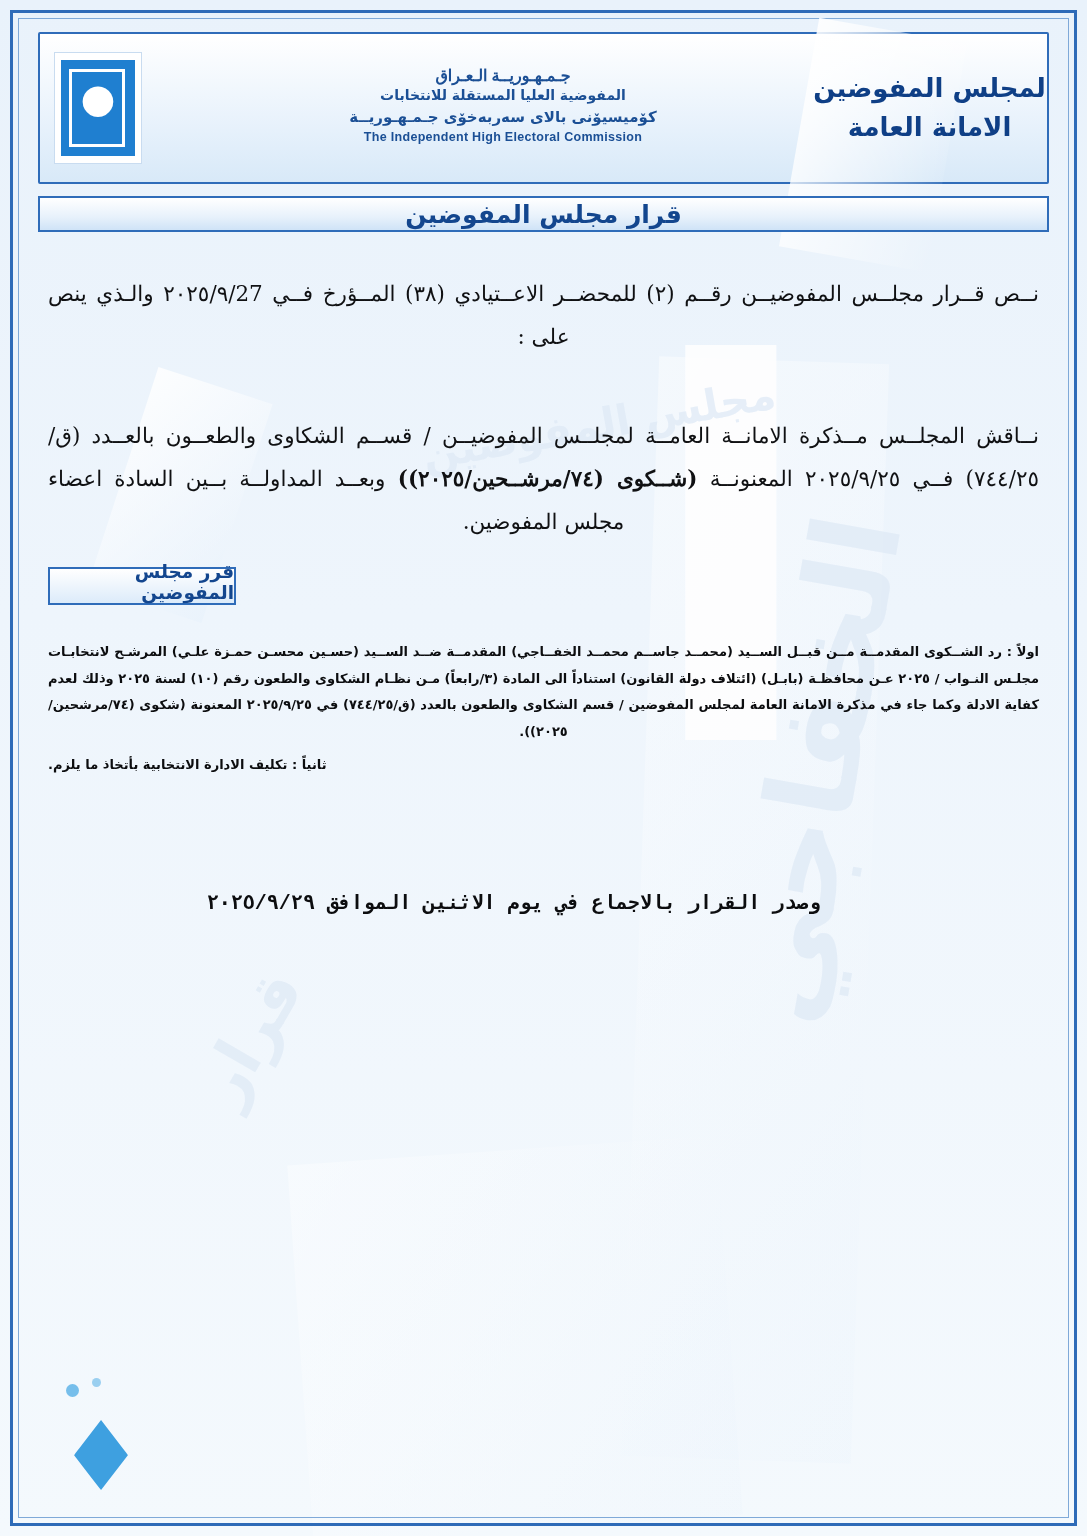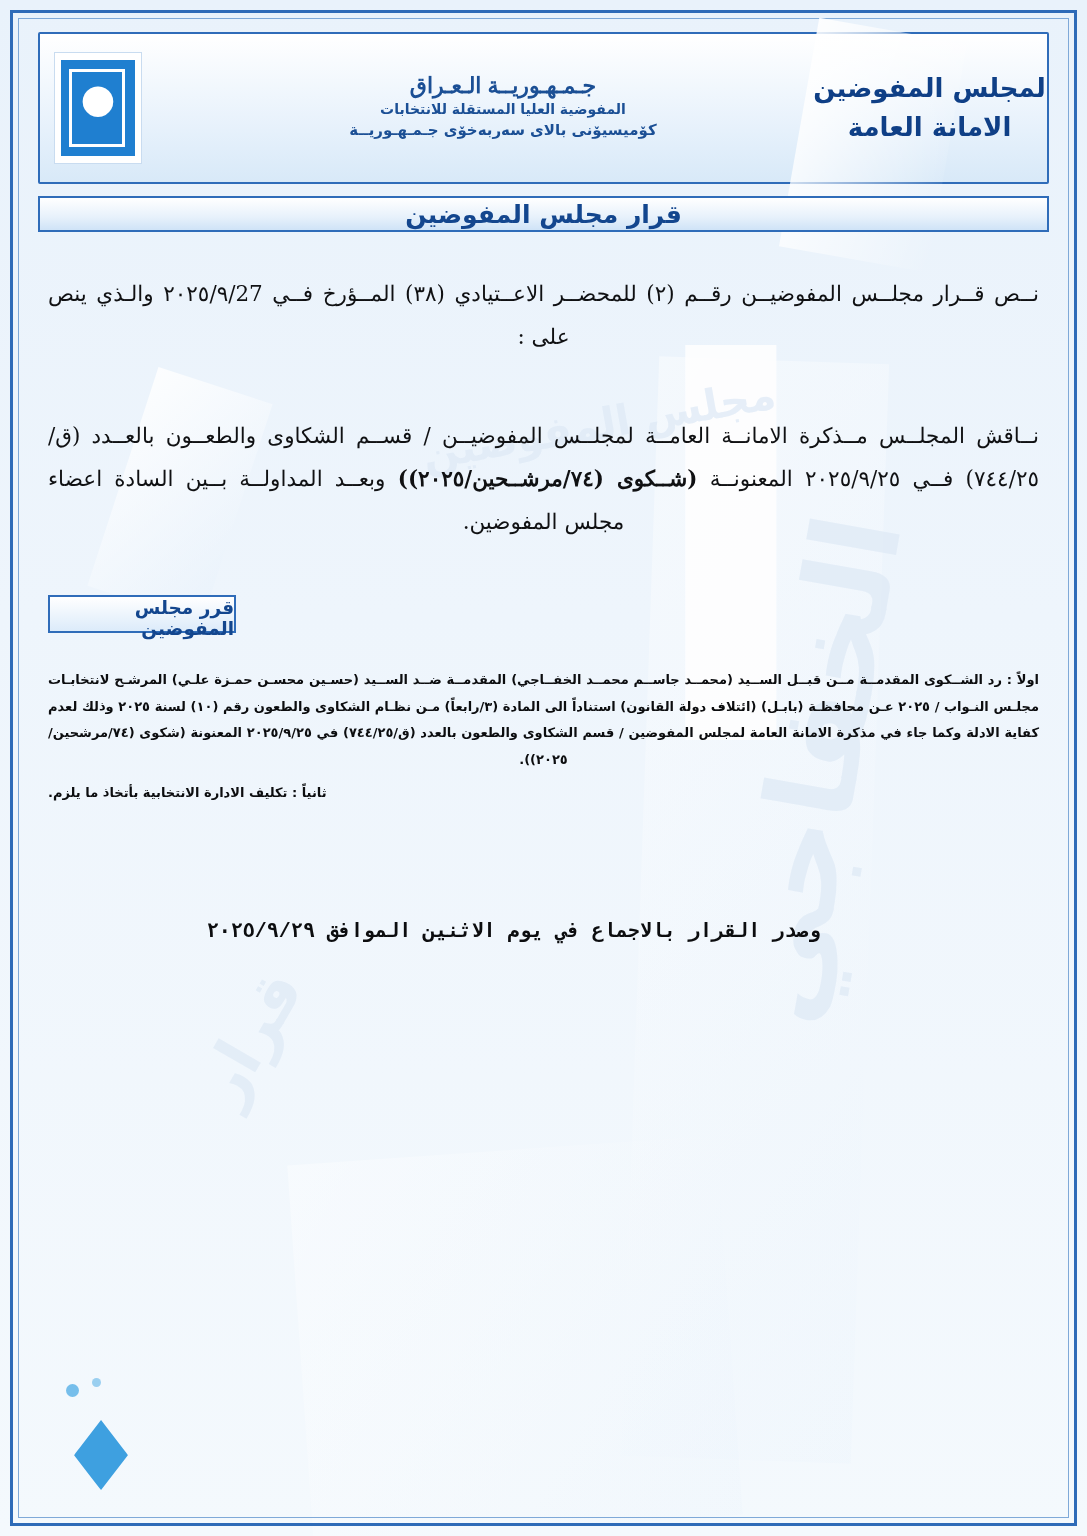--- a/index.html
+++ b/index.html
@@ -130,24 +130,24 @@
   }
 
   .header-center {
     flex: 1 1 auto;
     text-align: center;
     color: #1c4f96;
     line-height: 1.25;
     padding-bottom: 4px;
   }
   .hc-l1 {
-    font-size: 22px;
+    font-size: 16px;
     font-weight: bold;
     letter-spacing: 1px;
-    font-family: Liberation Sans, sans-serif;
+    font-family: Liberation Serif, serif;
     color: #1b4f95;
   }
   .hc-l2 {
     font-size: 14px;
     font-weight: bold;
     font-family: "DejaVu Sans", sans-serif;
     color: #1b4f95;
     margin-top: 1px;
   }
   .hc-l3 {
@@ -227,30 +227,30 @@
     line-height: 2.0;
     text-align: justify;
     text-align-last: center;
     color: #101113;
   }
   .para.p1 { letter-spacing: 0.2px; }
   .para.p2 { margin-top: 56px; }
   .p2 .b { font-weight: bold; }
 
   .decision-label {
-    margin-top: 52px;
+    margin-top: 24px;
     margin-right: auto;
     margin-left: 0;
     width: 188px;
     height: 38px;
     box-sizing: border-box;
     border: 2px solid #2f6cb9;
     background: linear-gradient(180deg, #ffffff, #dcebfa);
     display: flex;
-    align-items: flex-start;
+    align-items: flex-end;
     justify-content: center;
     float: left;
   }
   .decision-label span {
     color: #13468e;
     font-size: 18.5px;
     font-weight: bold;
     font-family: "DejaVu Sans", sans-serif;
   }
 
@@ -330,20 +330,21 @@
     <div class="header-right">
       <div class="hr-deco"></div>
       <div class="hr-line">لمجلس المفوضين</div>
       <div class="hr-line">الامانة العامة</div>
     </div>
 
     <div class="header-center">
       <div class="hc-l1">جـمـهـوريــة الـعـراق</div>
       <div class="hc-l2">المفوضية العليا المستقلة للانتخابات</div>
       <div class="hc-l3">كۆمیسیۆنی بالای سەربەخۆی جـمـهـوريــة</div>
+      <div class="hc-l4">The Independent High Electoral Commission</div>
     </div>
 
     <div class="logo-box">
       <div class="logo-inner">
         <div class="logo-figure">●</div>
       </div>
     </div>
   </div>
 
   <div class="title-bar">

